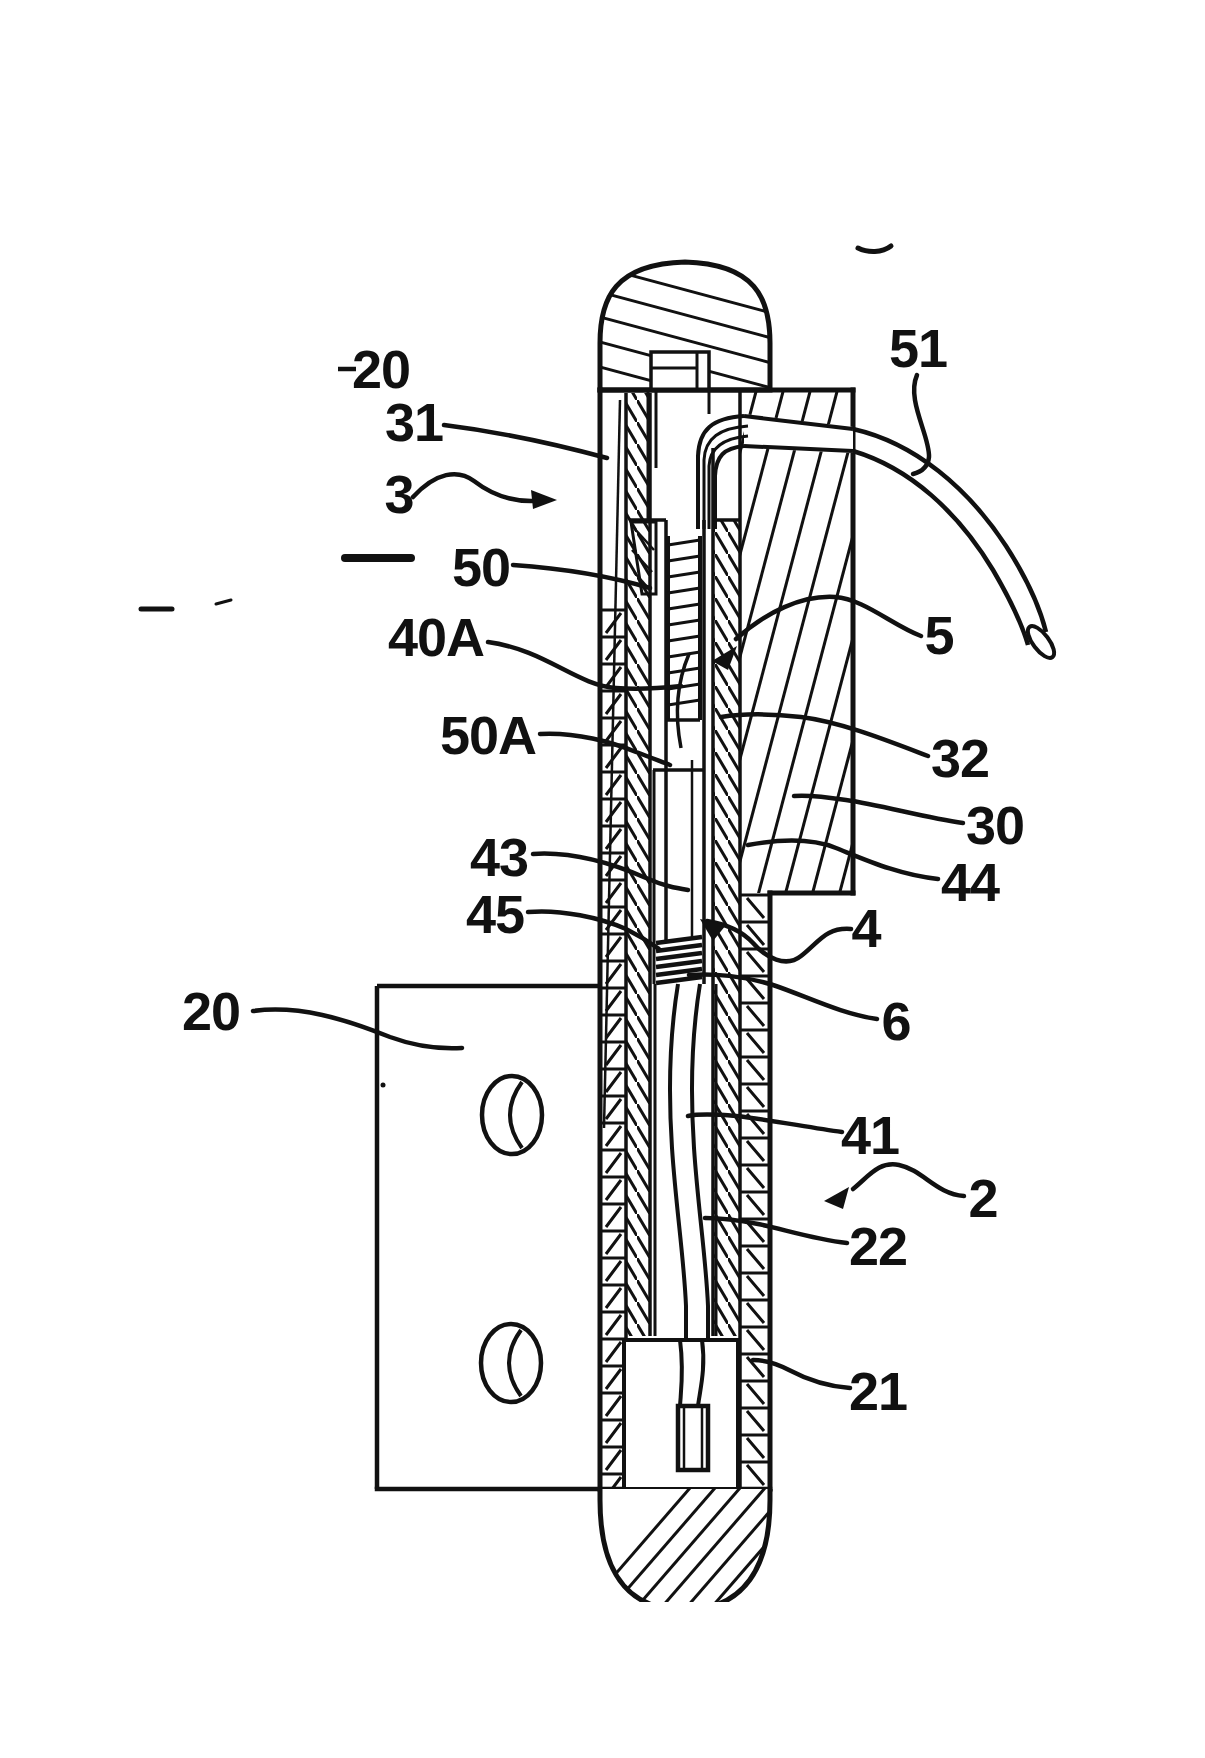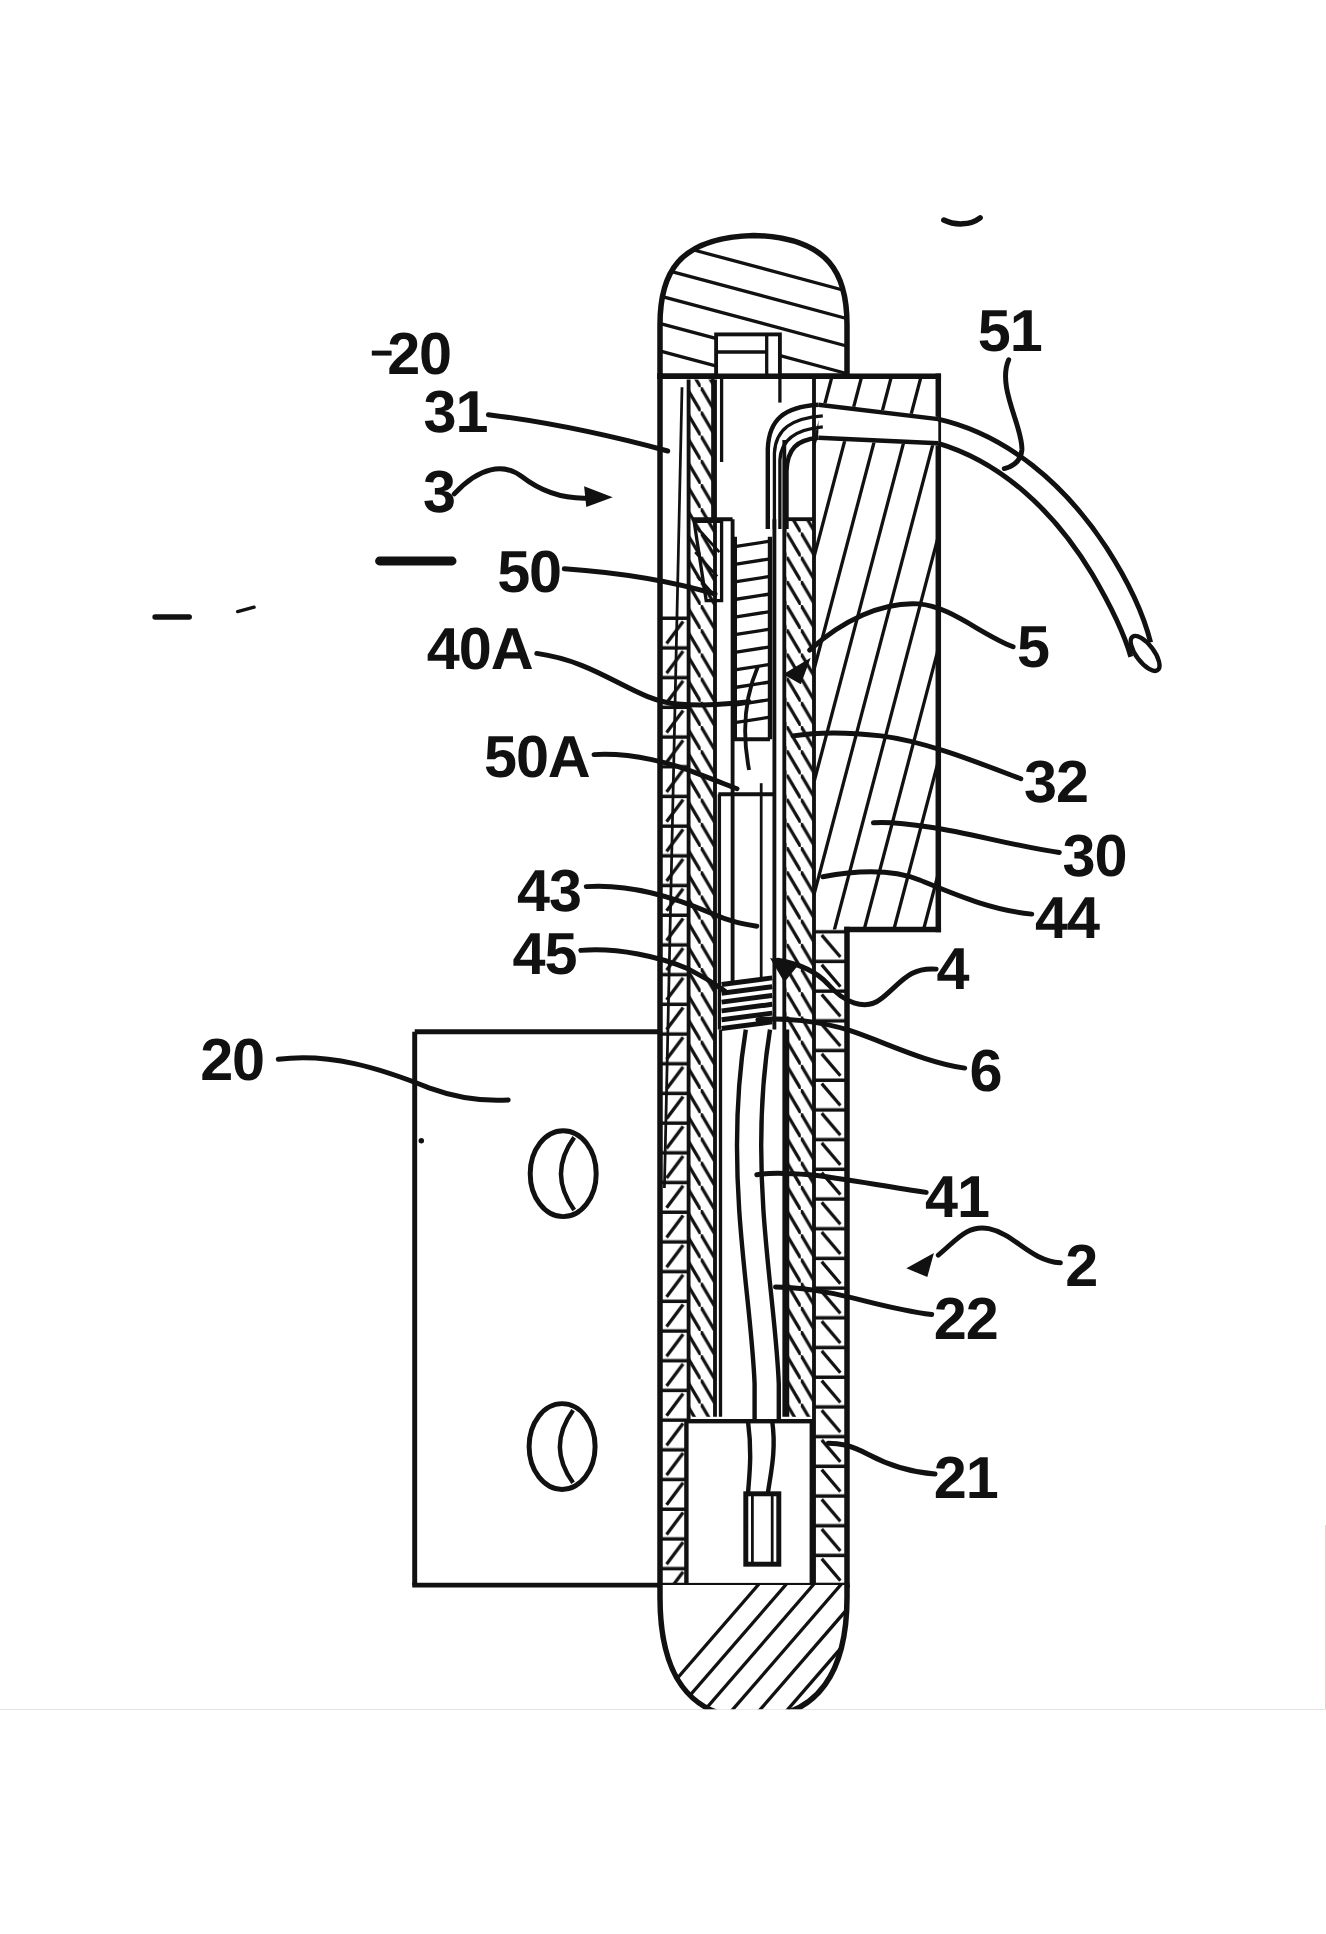--- a/index.html
+++ b/index.html
@@ -1,16 +1,16 @@
 <!DOCTYPE html>
 <html><head>
 <meta charset="utf-8">
 <style>
   html,body{margin:0;padding:0;background:#ffffff;}
-  .stage{width:1205px;height:1554px;position:relative;background:#b91c1c;overflow:hidden;}
+  .stage{width:1205px;height:1554px;position:relative;background:#0369a1;overflow:hidden;margin-top:48px;}
   svg{display:block;}
   text.ref{font-family:"Liberation Sans", sans-serif;font-weight:700;font-size:54px;
            letter-spacing:-1px;fill:#111;}
 </style>
 </head>
 <body>
 
 <div class="stage">
 <svg width="1205" height="1758" viewBox="0 0 1205 1758">
   <defs>

